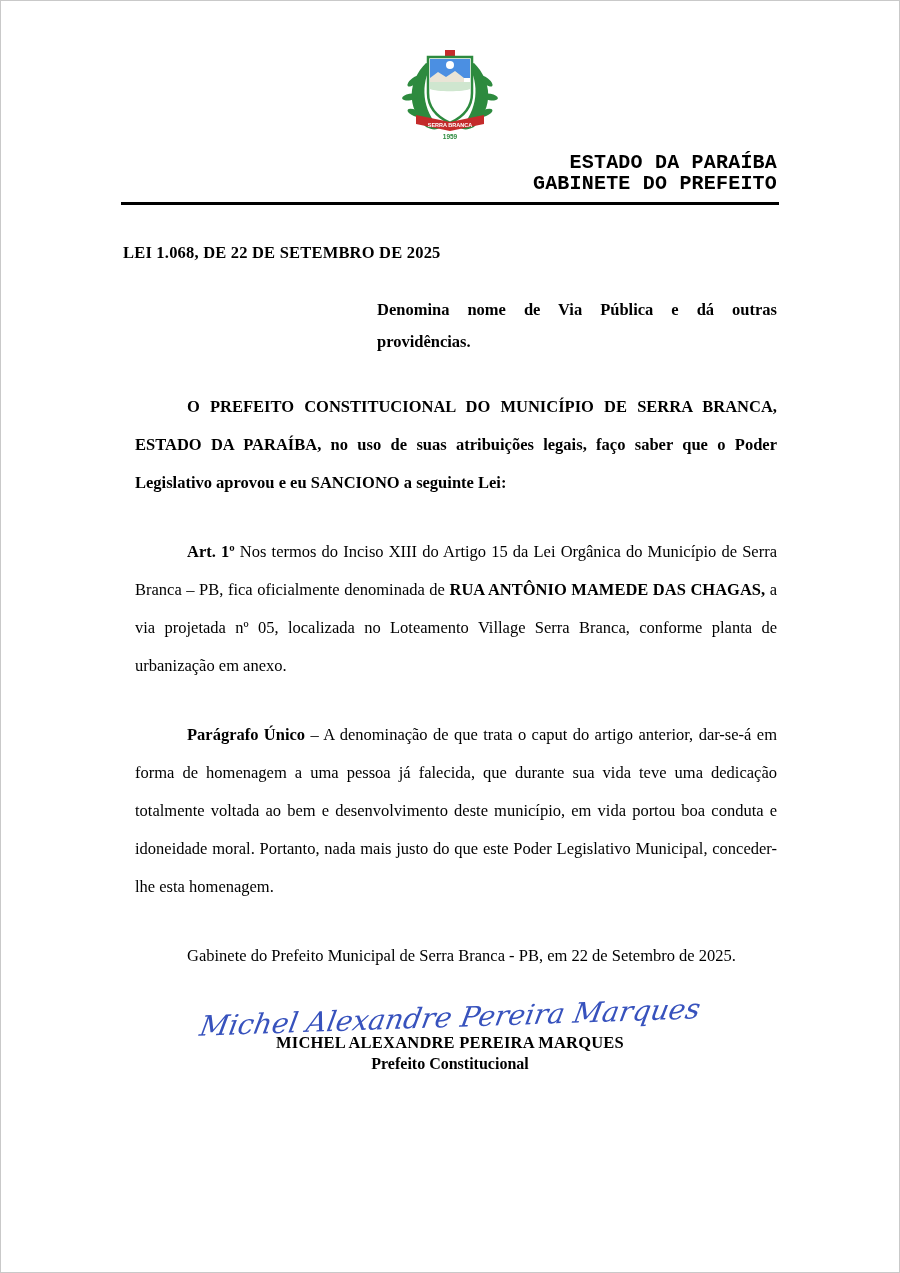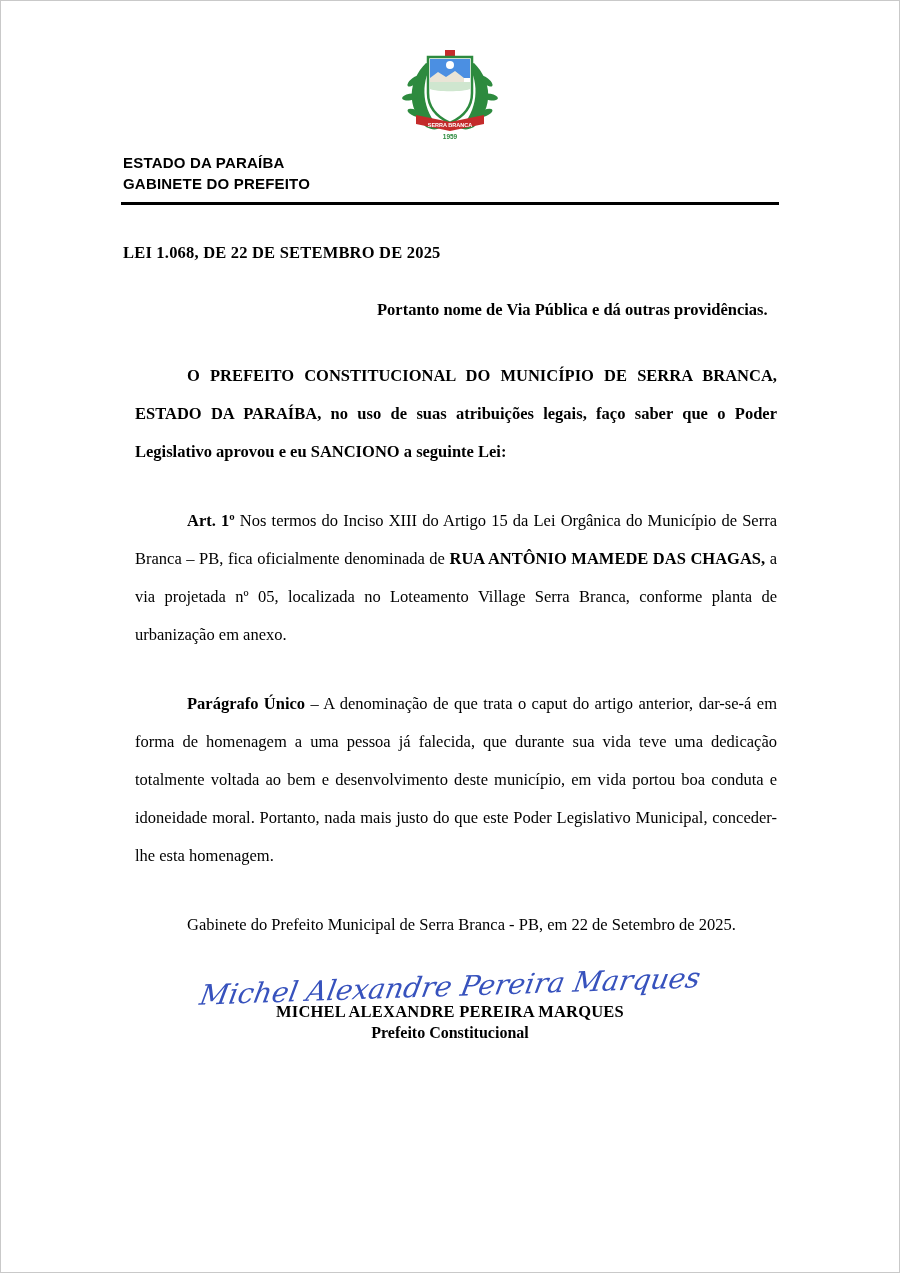--- a/index.html
+++ b/index.html
@@ -12,24 +12,24 @@
     border: 1px solid #c9c9c9;
     padding: 48px 122px 40px 122px;
     font-family: "Liberation Serif", serif;
     color: #000000;
     position: relative;
   }
 
   .crest-wrap { text-align: center; margin-bottom: 8px; }
 
   .letterhead {
-    text-align: left;
-    font-family: Liberation Sans, sans-serif;
+    text-align: right;
+    font-family: Liberation Mono, monospace;
     font-weight: bold;
-    font-size: 15px;
+    font-size: 20px;
     line-height: 20.5px;
     letter-spacing: 0.2px;
   }
 
   .header-rule {
     border: none;
     border-top: 3px solid #000;
     margin: 8px -2px 0 -2px;
   }
 
@@ -125,21 +125,21 @@
 
   <div class="letterhead">
     <div>ESTADO DA PARAÍBA</div>
     <div>GABINETE DO PREFEITO</div>
   </div>
 
   <hr class="header-rule">
 
   <p class="law-title">LEI 1.068, DE 22 DE SETEMBRO DE 2025</p>
 
-  <p class="ementa">Portanto nome de Via Pública e dá outras providências.</p>
+  <p class="ementa">Denomina nome de Via Pública e dá outras providências.</p>
 
   <p class="body-par indent bold">O PREFEITO CONSTITUCIONAL DO MUNICÍPIO DE SERRA BRANCA, ESTADO DA PARAÍBA, no uso de suas atribuições legais, faço saber que o Poder Legislativo aprovou e eu SANCIONO a seguinte Lei:</p>
 
   <p class="body-par indent"><b>Art. 1º</b><span> Nos termos do Inciso XIII do Artigo 15 da Lei Orgânica do Município de Serra Branca – PB, fica oficialmente denominada de </span><b>RUA ANTÔNIO MAMEDE DAS CHAGAS,</b><span> a via projetada nº 05, localizada no Loteamento Village Serra Branca, conforme planta de urbanização em anexo.</span></p>
 
   <p class="body-par indent"><b>Parágrafo Único</b><span> – A denominação de que trata o caput do artigo anterior, dar-se-á em forma de homenagem a uma pessoa já falecida, que durante sua vida teve uma dedicação totalmente voltada ao bem e desenvolvimento deste município, em vida portou boa conduta e idoneidade moral. Portanto, nada mais justo do que este Poder Legislativo Municipal, conceder-lhe esta homenagem.</span></p>
 
 
   <p class="body-par indent closing">Gabinete do Prefeito Municipal de Serra Branca - PB, em 22 de Setembro de 2025.</p>
 

